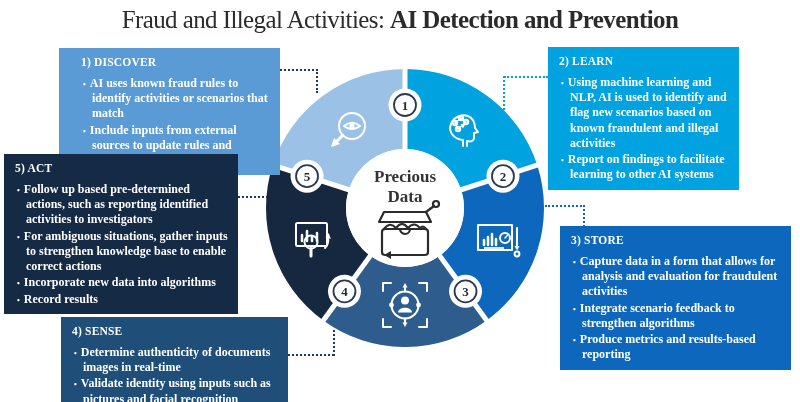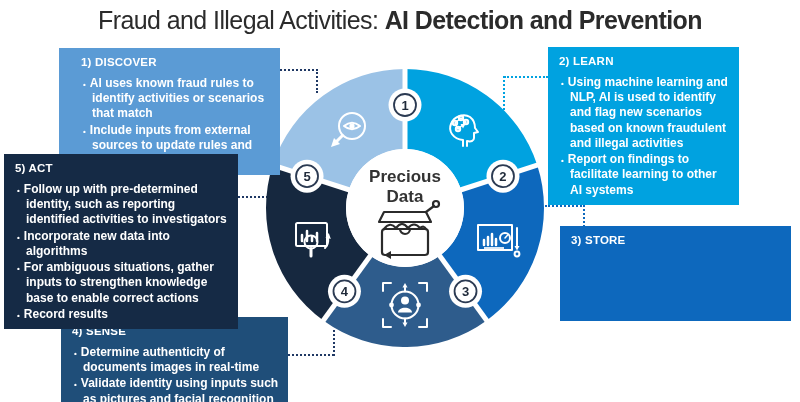--- a/index.html
+++ b/index.html
@@ -1,18 +1,18 @@
 <!DOCTYPE html>
 <html><head>
 <meta charset="utf-8">
 <style>
   html,body{margin:0;padding:0;background:#fff;}
   .stage{
     position:relative;width:800px;height:402px;background:#ffffff;overflow:hidden;
-    font-family:Liberation Sans, sans-serif;
+    font-family:Liberation Serif, serif;
   }
   .title{
     position:absolute;left:0;top:5px;width:800px;text-align:center;
     font-size:26px;color:#2b2b2b;letter-spacing:-0.6px;white-space:nowrap;
     transform:scaleX(0.96);transform-origin:50% 0;
   }
   .title .t-bold{font-weight:bold;}
   .callout{
     position:absolute;color:#ffffff;padding:7px 8px 6px 9px;box-sizing:border-box;
   }
@@ -187,33 +187,38 @@
   <div class="callout box-learn" style="background-color: rgb(0, 162, 224);">
     <div class="hdr">2) LEARN</div>
     <ul>
         <li>Using machine learning and NLP, AI is used to identify and flag new scenarios based on known fraudulent and illegal activities</li>
         <li>Report on findings to facilitate learning to other AI systems</li>
       </ul>
   </div>
 
   <div class="callout box-store" style="background-color: rgb(13, 104, 189);">
     <div class="hdr">3) STORE</div>
+    <ul>
+        <li>Capture data in a form that allows for analysis and evaluation for fraudulent activities</li>
+        <li>Integrate scenario feedback to strengthen algorithms</li>
+        <li>Produce metrics and results-based reporting</li>
+      </ul>
   </div>
 
   <div class="callout box-sense" style="background-color: rgb(31, 78, 121);">
     <div class="hdr">4) SENSE</div>
     <ul>
         <li>Determine authenticity of documents images in real-time</li>
         <li>Validate identity using inputs such as pictures and facial recognition</li>
       </ul>
   </div>
 
   <div class="callout box-act" style="background-color: rgb(21, 42, 69);">
     <div class="hdr">5) ACT</div>
     <ul>
-        <li>Follow up with pre-determined identity, such as reporting identified activities to investigators</li>
+        <li>Follow up based pre-determined actions, such as reporting identified activities to investigators</li>
+        <li>For ambiguous situations, gather inputs to strengthen knowledge base to enable correct actions</li>
         <li>Incorporate new data into algorithms</li>
-        <li>For ambiguous situations, gather inputs to strengthen knowledge base to enable correct actions</li>
         <li>Record results</li>
       </ul>
   </div>
 
 </div>
 
 </body></html>

